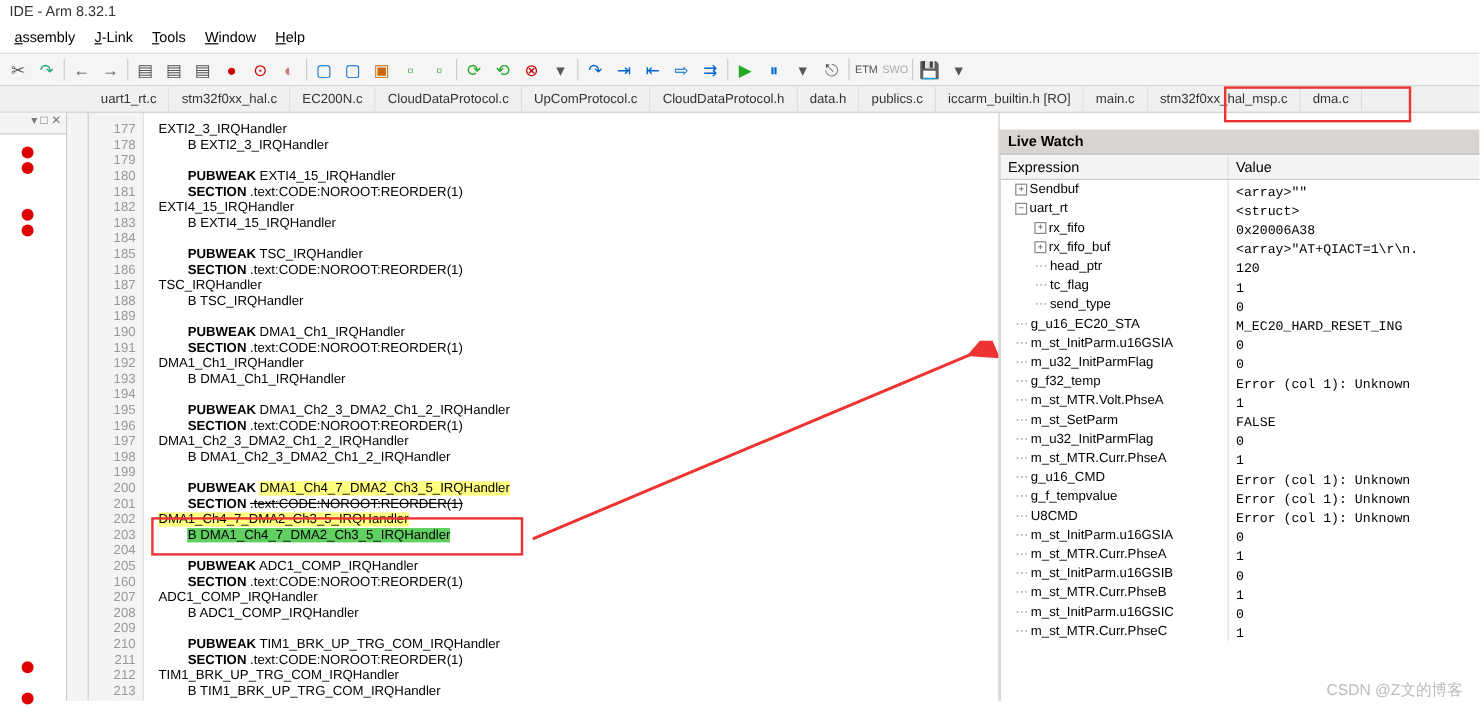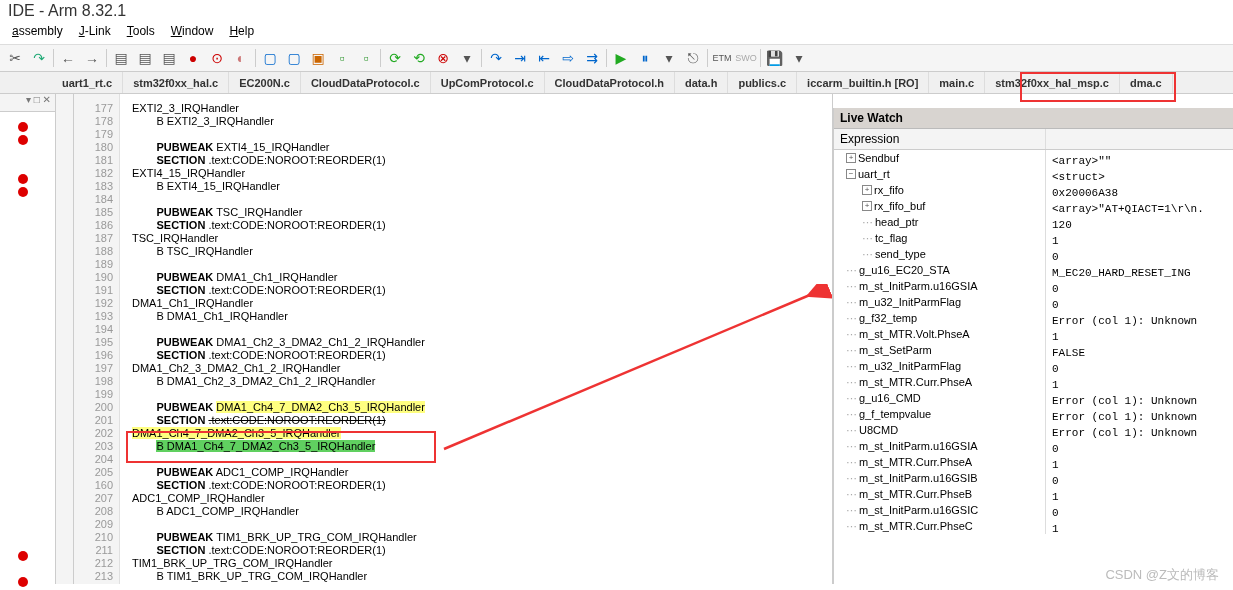--- a/index.html
+++ b/index.html
@@ -1,46 +1,46 @@
 <!DOCTYPE html>
 <html><head>
 <meta charset="utf-8">
 <style>
 * { margin: 0; padding: 0; box-sizing: border-box; font-family: "Segoe UI", Tahoma, sans-serif; }
 body { background: #fff; font-size: 12px; overflow: hidden; width: 1233px; height: 590px; position: relative; }
-.title-bar { height: 22px; padding: 2px 8px; color: #333; font-size: 16px; }
+.title-bar { height: 22px; padding: 2px 8px; color: #333; font-size: 12px; }
 .menu-bar { height: 22px; padding: 0 4px; display: flex; gap: 0; }
 .menu-item { padding: 2px 8px; cursor: default; }
 .menu-item u { text-decoration: underline; }
 .toolbar { height: 28px; border-top: 1px solid #ddd; border-bottom: 1px solid #ccc; display: flex; align-items: center; padding: 0 4px; background: #f5f5f5; gap: 0; }
 .tb-btn { width: 22px; height: 22px; display: flex; align-items: center; justify-content: center; font-size: 14px; color: #555; }
 .tb-sep { width: 1px; height: 18px; background: #ccc; margin: 0 3px; }
 .tb-group { display: flex; gap: 2px; }
-.tab-strip { height: 22px; border-bottom: 1px solid #ccc; display: flex; align-items: stretch; background: #f0f0f0; padding-left: 52px; font-size: 11px; overflow: hidden; font-weight: bold; }
+.tab-strip { height: 22px; border-bottom: 1px solid #ccc; display: flex; align-items: stretch; background: #f0f0f0; padding-left: 74px; font-size: 11px; overflow: hidden; }
 .tab { padding: 3px 10px; border-right: 1px solid #ddd; color: #333; white-space: nowrap; background: #f0f0f0; display: flex; align-items: center; gap: 4px; }
 .tab.active { background: #fff; border: 2px solid #e33; border-bottom: none; color: #000; }
 .tab-close { color: #888; font-size: 10px; }
 .main { display: flex; height: 490px; }
 .left-panel { width: 56px; border-right: 1px solid #ccc; background: #fff; position: relative; }
 .left-header { height: 18px; border-bottom: 1px solid #ccc; display: flex; justify-content: flex-end; padding: 0 4px; font-size: 10px; color: #777; background: #f4f4f4; }
 .bp-col { padding-top: 8px; }
 .bp-row { height: 13px; display: flex; align-items: center; padding-left: 18px; }
 .bp-dot { width: 10px; height: 10px; border-radius: 50%; background: #d00; }
 .editor-wrap { flex: 1; display: flex; overflow: hidden; border-right: 1px solid #ccc; position: relative; }
 .gutter { width: 46px; background: #f4f4f4; border-right: 1px solid #e0e0e0; font-family: "Courier New", monospace; font-size: 11px; color: #999; text-align: right; padding: 8px 6px 0 0; line-height: 13px; }
 .code { flex: 1; font-family: "Courier New", monospace; font-size: 11px; color: #000; padding: 8px 12px 0 12px; line-height: 13px; white-space: pre; position: relative; }
 .kw { color: #000; font-weight: bold; }
 .hl-y { background: #ffff80; }
 .hl-g { background: #60d060; }
 .red-box { position: absolute; border: 2px solid #e33; background: transparent; pointer-events: none; }
 .arrow-svg { position: absolute; pointer-events: none; }
 .live-watch { width: 400px; background: #fff; border-left: 1px solid #ccc; display: flex; flex-direction: column; font-size: 12px; margin-top: 14px; }
 .lw-title { background: #d8d4d0; padding: 3px 6px; font-weight: bold; font-size: 12px; border-bottom: 1px solid #bbb; }
 .lw-header { display: flex; border-bottom: 1px solid #ccc; background: #f4f4f4; }
-.lw-col1 { width: 212px; padding: 3px 6px; border-right: 1px solid #ddd; }
+.lw-col1 { width: 190px; padding: 3px 6px; border-right: 1px solid #ddd; }
 .lw-col2 { flex: 1; padding: 3px 6px; }
 .lw-body { flex: 1; overflow: hidden; }
 .lw-row { display: flex; height: 16px; line-height: 16px; font-size: 11px; font-family: "Segoe UI", sans-serif; }
 .lw-row .lw-col1 { display: flex; align-items: center; gap: 2px; }
 .tree-exp { width: 10px; height: 10px; border: 1px solid #888; display: inline-flex; align-items: center; justify-content: center; font-size: 8px; line-height: 8px; color: #555; background: #fff; }
 .tree-ind { display: inline-block; }
 .val-mono { font-family: "Courier New", monospace; }
 .watermark { position: absolute; bottom: 6px; right: 14px; color: #bbb; font-size: 13px; z-index: 100; }
 .left-dock { width: 18px; border-right: 1px solid #ccc; background: #f4f4f4; }
 </style>
@@ -241,20 +241,21 @@
           </marker>
         </defs>
       <line x1="390" y1="5" x2="10" y2="165" stroke="#e33" stroke-width="2.5" marker-start="url(#ah)"></line>
     </svg>
   </div>
 
   <div class="live-watch">
     <div class="lw-title">Live Watch</div>
     <div class="lw-header">
       <div class="lw-col1">Expression</div>
+      <div class="lw-col2">Value</div>
     </div>
     <div class="lw-body" id="lwbody">
         <div class="lw-row">
           <div class="lw-col1">
             <span class="tree-ind" style="width: 4px;"></span>
             <span class="tree-exp">+</span>
             <span> Sendbuf</span>
           </div>
           <div class="lw-col2 val-mono">&lt;array&gt;""</div>
         </div>

